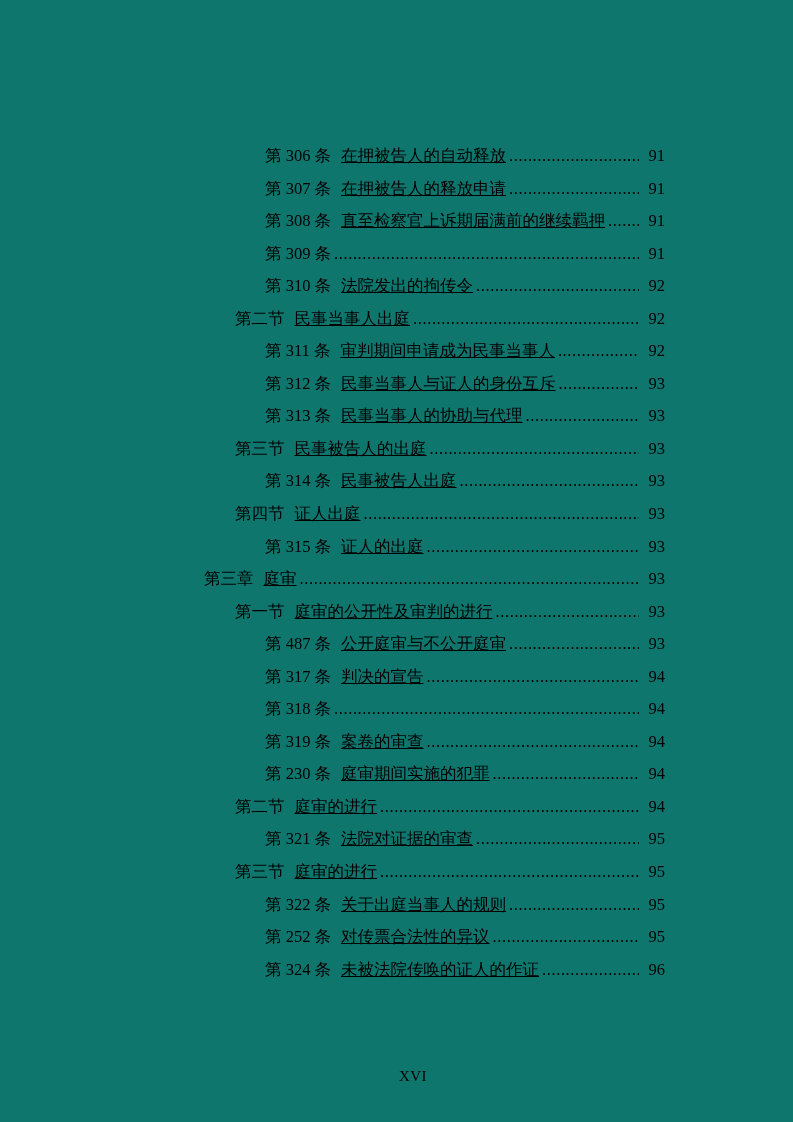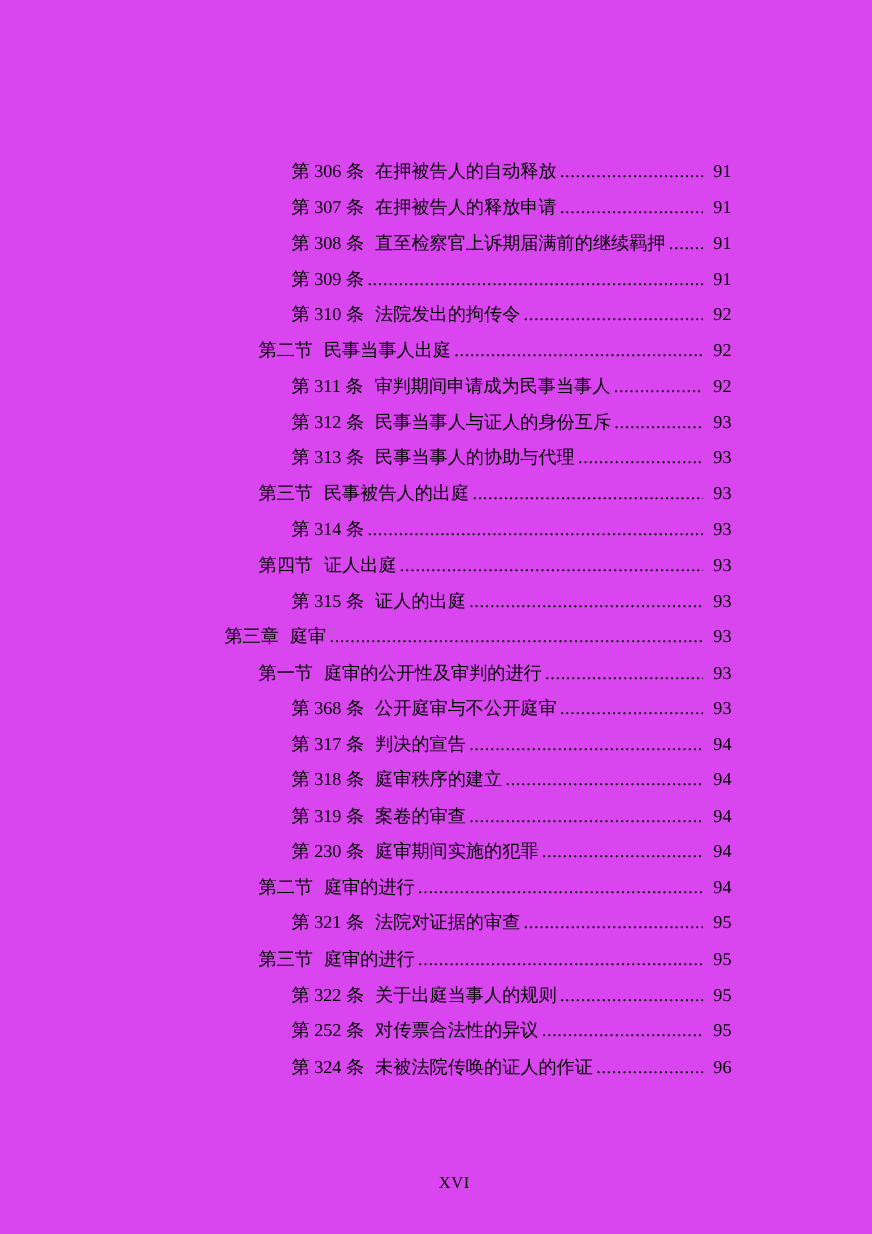--- a/index.html
+++ b/index.html
@@ -8,41 +8,41 @@
     width: 793px;
     height: 1122px;
     position: relative;
     overflow: hidden;
     font-family: "Liberation Serif", "DejaVu Serif", serif;
     color: #000000;
   }
   .page {
     position: absolute;
     inset: 0;
-    background: #d946ef;
+    background: #0f766e;
   }
   .toc {
     position: absolute;
     left: 204px;
     top: 140px;
     width: 461px;
   }
   .toc-row {
     display: flex;
     align-items: baseline;
     height: 32.55px;
     line-height: 32.55px;
     font-size: 16.5px;
     white-space: nowrap;
   }
   .toc-row.lvl1 { padding-left: 0; }
   .toc-row.lvl2 { padding-left: 31px; }
   .toc-row.lvl3 { padding-left: 61px; }
   .num   { flex: 0 0 auto; }
-  .title { flex: 0 0 auto; margin-left: 10px; }
+  .title { flex: 0 0 auto; margin-left: 10px; text-decoration: underline; }
   .leader {
     flex: 1 1 auto;
     overflow: hidden;
     margin-left: 3px;
     min-width: 0;
   }
   .leader::after {
     content: "..................................................................................................................................";
     letter-spacing: 0.6px;
   }
@@ -131,20 +131,21 @@
 
   <div class="toc-row lvl2">
     <span class="num">第三节</span>
     <span class="title">民事被告人的出庭</span>
     <span class="leader"></span>
     <span class="pg">93</span>
   </div>
 
   <div class="toc-row lvl3">
     <span class="num">第 314 条</span>
+    <span class="title">民事被告人出庭</span>
     <span class="leader"></span>
     <span class="pg">93</span>
   </div>
 
   <div class="toc-row lvl2">
     <span class="num">第四节</span>
     <span class="title">证人出庭</span>
     <span class="leader"></span>
     <span class="pg">93</span>
   </div>
@@ -164,36 +165,35 @@
   </div>
 
   <div class="toc-row lvl2">
     <span class="num">第一节</span>
     <span class="title">庭审的公开性及审判的进行</span>
     <span class="leader"></span>
     <span class="pg">93</span>
   </div>
 
   <div class="toc-row lvl3">
-    <span class="num">第 368 条</span>
+    <span class="num">第 487 条</span>
     <span class="title">公开庭审与不公开庭审</span>
     <span class="leader"></span>
     <span class="pg">93</span>
   </div>
 
   <div class="toc-row lvl3">
     <span class="num">第 317 条</span>
     <span class="title">判决的宣告</span>
     <span class="leader"></span>
     <span class="pg">94</span>
   </div>
 
   <div class="toc-row lvl3">
     <span class="num">第 318 条</span>
-    <span class="title">庭审秩序的建立</span>
     <span class="leader"></span>
     <span class="pg">94</span>
   </div>
 
   <div class="toc-row lvl3">
     <span class="num">第 319 条</span>
     <span class="title">案卷的审查</span>
     <span class="leader"></span>
     <span class="pg">94</span>
   </div>

